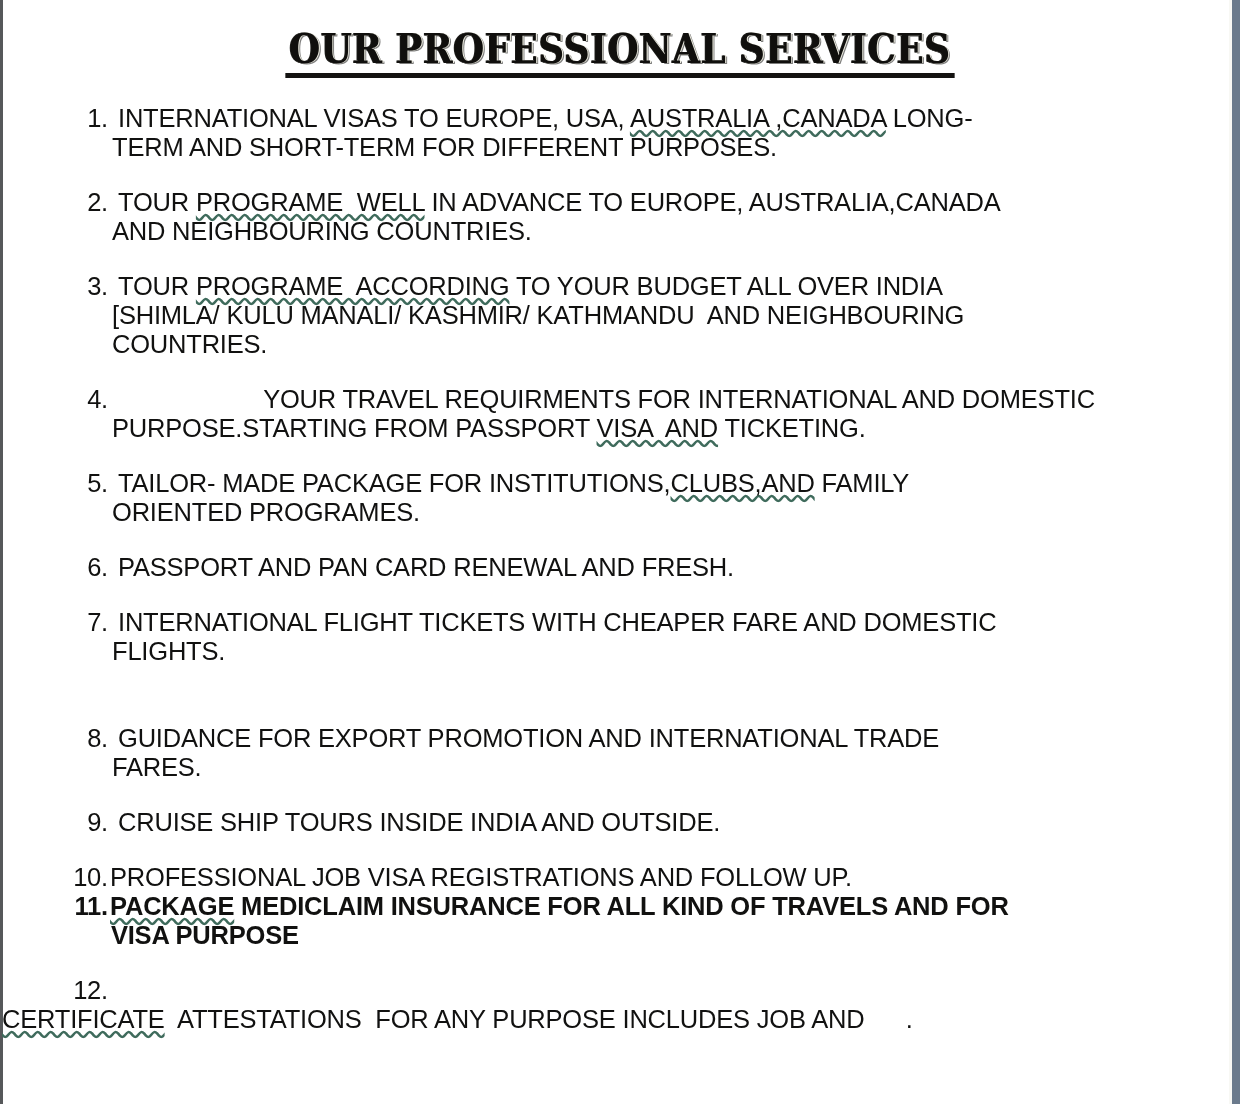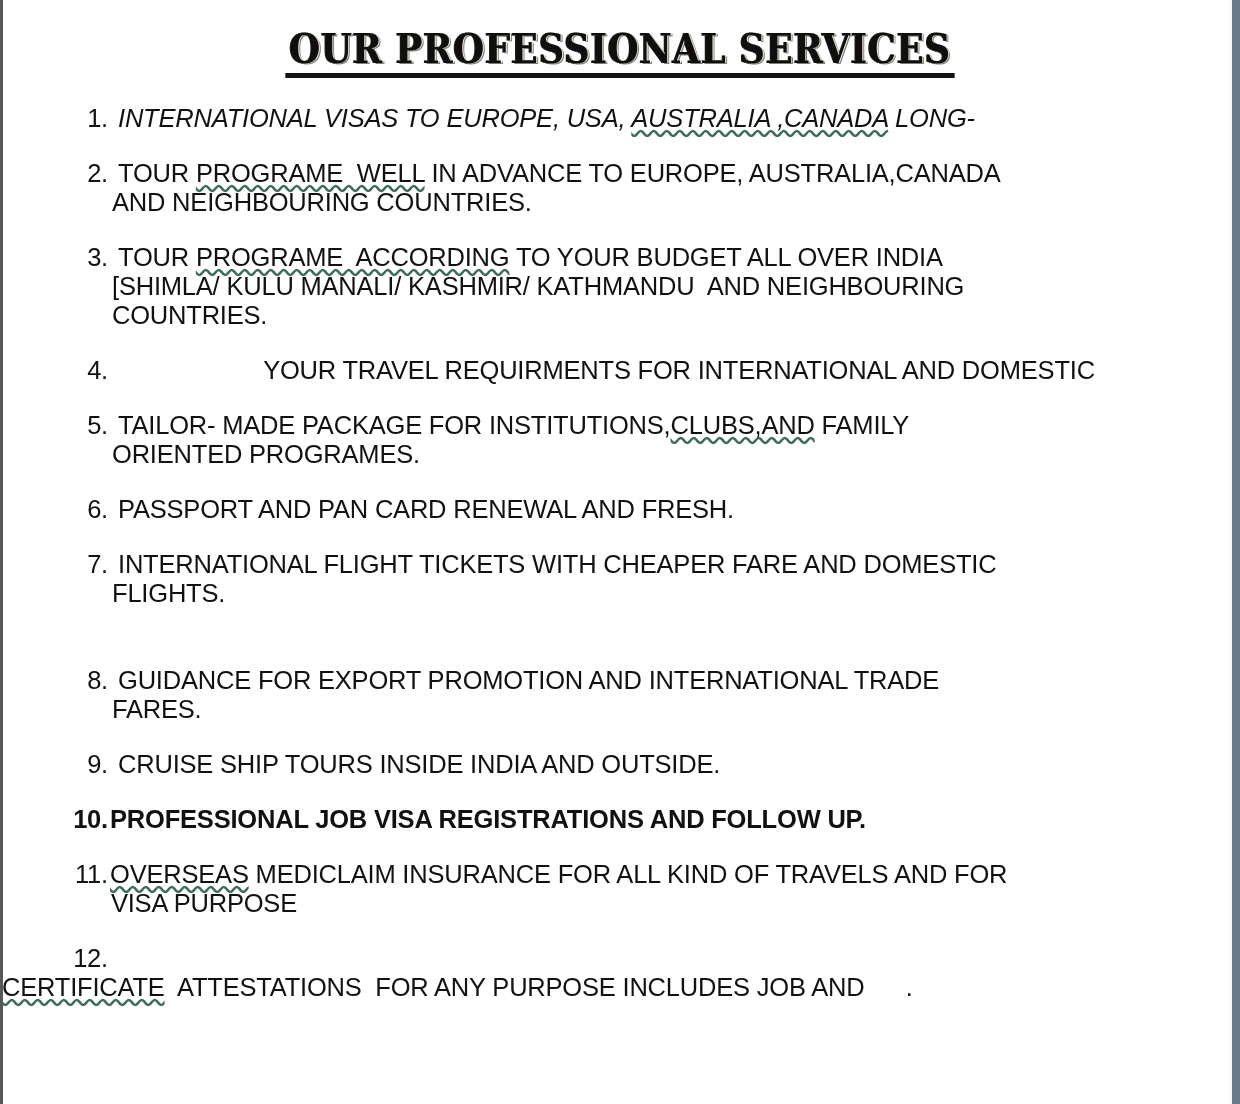--- a/index.html
+++ b/index.html
@@ -113,33 +113,33 @@
   <div class="edge-right-inner"></div>
   <div class="edge-right"></div>
 
   <div class="title-wrap">
     <h1 class="doc-title">OUR PROFESSIONAL SERVICES</h1>
   </div>
 
   <ul class="services-list" id="services-list">
       <li class="service-item" style="margin-bottom: 26px;">
         <span class="num" style="width: 46px; margin-left: 62px;">1.</span>
-        <span class="body-text" style="padding-left: 10px; font-style: italic;"><span style="display: block; white-space: pre;"><span>INTERNATIONAL VISAS TO EUROPE, USA, </span><span class="sp">AUSTRALIA ,CANADA</span><span> LONG-</span></span></span>
+        <span class="body-text" style="padding-left: 10px;"><span style="display: block; white-space: pre;"><span>INTERNATIONAL VISAS TO EUROPE, USA, </span><span class="sp">AUSTRALIA ,CANADA</span><span> LONG-</span></span><span style="display: block; white-space: pre; margin-left: -6px;"><span>TERM AND SHORT-TERM FOR DIFFERENT PURPOSES.</span></span></span>
       </li>
       <li class="service-item" style="margin-bottom: 26px;">
         <span class="num" style="width: 46px; margin-left: 62px;">2.</span>
         <span class="body-text" style="padding-left: 10px;"><span style="display: block; white-space: pre;"><span>TOUR </span><span class="sp">PROGRAME  WELL</span><span> IN ADVANCE TO EUROPE, AUSTRALIA,CANADA</span></span><span style="display: block; white-space: pre; margin-left: -6px;"><span>AND NEIGHBOURING COUNTRIES.</span></span></span>
       </li>
       <li class="service-item" style="margin-bottom: 26px;">
         <span class="num" style="width: 46px; margin-left: 62px;">3.</span>
         <span class="body-text" style="padding-left: 10px;"><span style="display: block; white-space: pre;"><span>TOUR </span><span class="sp">PROGRAME  ACCORDING</span><span> TO YOUR BUDGET ALL OVER INDIA</span></span><span style="display: block; white-space: pre; margin-left: -6px;"><span>[SHIMLA/ KULU MANALI/ KASHMIR/ KATHMANDU  AND NEIGHBOURING</span></span><span style="display: block; white-space: pre; margin-left: -6px;"><span>COUNTRIES.</span></span></span>
       </li>
       <li class="service-item" style="margin-bottom: 26px;">
         <span class="num" style="width: 46px; margin-left: 62px;">4.</span>
-        <span class="body-text" style="padding-left: 10px;"><span style="display: block; white-space: pre; text-align: center;"><span>YOUR TRAVEL REQUIRMENTS FOR INTERNATIONAL AND DOMESTIC</span></span></span>
+        <span class="body-text" style="padding-left: 10px;"><span style="display: block; white-space: pre; text-align: center;"><span>YOUR TRAVEL REQUIRMENTS FOR INTERNATIONAL AND DOMESTIC</span></span><span style="display: block; white-space: pre; margin-left: -6px;"><span>PURPOSE.STARTING FROM PASSPORT </span><span class="sp">VISA  AND</span><span> TICKETING.</span></span></span>
       </li>
       <li class="service-item" style="margin-bottom: 26px;">
         <span class="num" style="width: 46px; margin-left: 62px;">5.</span>
         <span class="body-text" style="padding-left: 10px;"><span style="display: block; white-space: pre;"><span>TAILOR- MADE PACKAGE FOR INSTITUTIONS,</span><span class="sp">CLUBS,AND</span><span> FAMILY</span></span><span style="display: block; white-space: pre; margin-left: -6px;"><span>ORIENTED PROGRAMES.</span></span></span>
       </li>
       <li class="service-item" style="margin-bottom: 26px;">
         <span class="num" style="width: 46px; margin-left: 62px;">6.</span>
         <span class="body-text" style="padding-left: 10px;"><span style="display: block; white-space: pre;"><span>PASSPORT AND PAN CARD RENEWAL AND FRESH.</span></span></span>
       </li>
       <li class="service-item" style="margin-bottom: 58px;">
@@ -147,27 +147,27 @@
         <span class="body-text" style="padding-left: 10px;"><span style="display: block; white-space: pre;"><span>INTERNATIONAL FLIGHT TICKETS WITH CHEAPER FARE AND DOMESTIC</span></span><span style="display: block; white-space: pre; margin-left: -6px;"><span>FLIGHTS.</span></span></span>
       </li>
       <li class="service-item" style="margin-bottom: 26px;">
         <span class="num" style="width: 46px; margin-left: 62px;">8.</span>
         <span class="body-text" style="padding-left: 10px;"><span style="display: block; white-space: pre;"><span>GUIDANCE FOR EXPORT PROMOTION AND INTERNATIONAL TRADE</span></span><span style="display: block; white-space: pre; margin-left: -6px;"><span>FARES.</span></span></span>
       </li>
       <li class="service-item" style="margin-bottom: 26px;">
         <span class="num" style="width: 46px; margin-left: 62px;">9.</span>
         <span class="body-text" style="padding-left: 10px;"><span style="display: block; white-space: pre;"><span>CRUISE SHIP TOURS INSIDE INDIA AND OUTSIDE.</span></span></span>
       </li>
-      <li class="service-item" style="margin-bottom: 26px; font-weight: bold;">
+      <li class="service-item" style="">
         <span class="num" style="width: 46px; margin-left: 62px;">10.</span>
         <span class="body-text" style="padding-left: 2px;"><span style="display: block; white-space: pre;"><span>PROFESSIONAL JOB VISA REGISTRATIONS AND FOLLOW UP.</span></span></span>
       </li>
-      <li class="service-item" style="margin-bottom: 26px;">
+      <li class="service-item" style="margin-bottom: 26px; font-weight: bold;">
         <span class="num" style="width: 46px; margin-left: 62px;">11.</span>
-        <span class="body-text" style="padding-left: 2px;"><span style="display: block; white-space: pre;"><span class="sp">OVERSEAS</span><span> MEDICLAIM INSURANCE FOR ALL KIND OF TRAVELS AND FOR</span></span><span style="display: block; white-space: pre; margin-left: -6px;"><span> VISA PURPOSE</span></span></span>
+        <span class="body-text" style="padding-left: 2px;"><span style="display: block; white-space: pre;"><span class="sp">PACKAGE</span><span> MEDICLAIM INSURANCE FOR ALL KIND OF TRAVELS AND FOR</span></span><span style="display: block; white-space: pre; margin-left: -6px;"><span> VISA PURPOSE</span></span></span>
       </li>
       <li class="service-item" style="margin-bottom: 26px; flex-direction: column;">
         <span class="num" style="width: 46px; margin-left: 62px;">12.</span>
         <span class="body-text" style="padding-left: 2px;"><span style="display: block; white-space: pre;"><span class="sp">CERTIFICATE</span><span>  ATTESTATIONS  FOR ANY PURPOSE INCLUDES JOB AND      .</span></span></span>
       </li>
     </ul>
 
 </div>
 
 </body></html>

